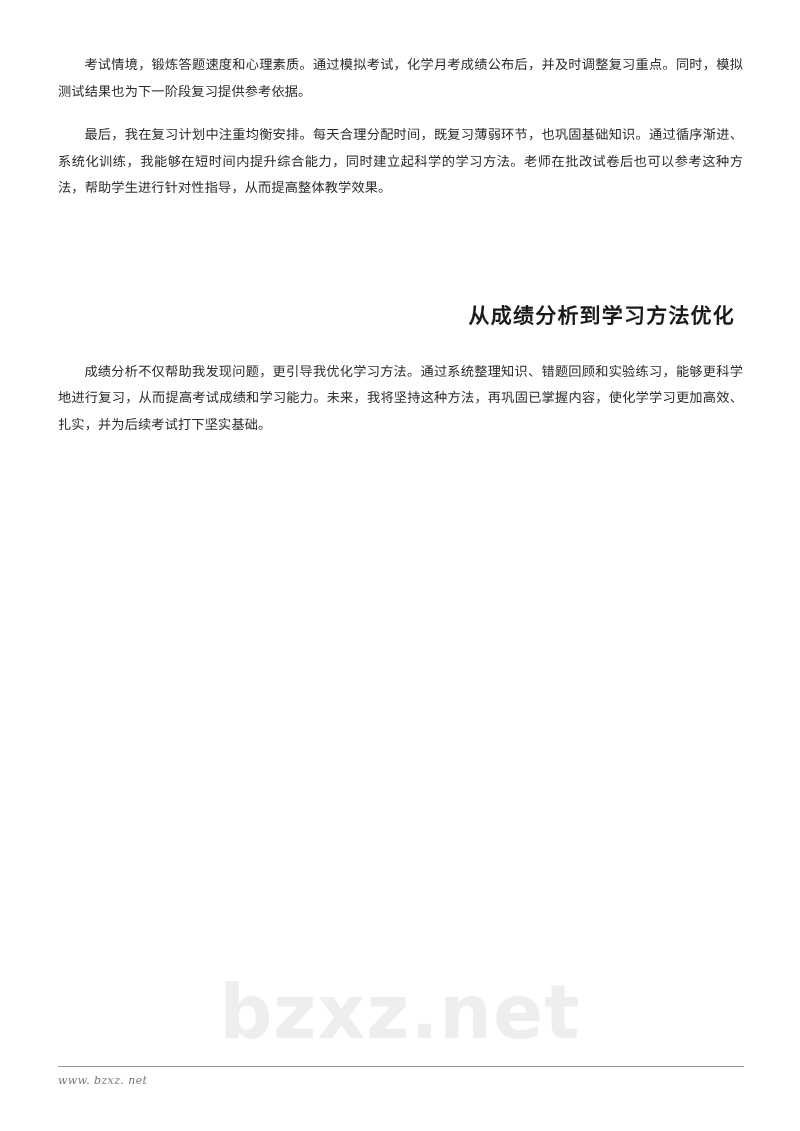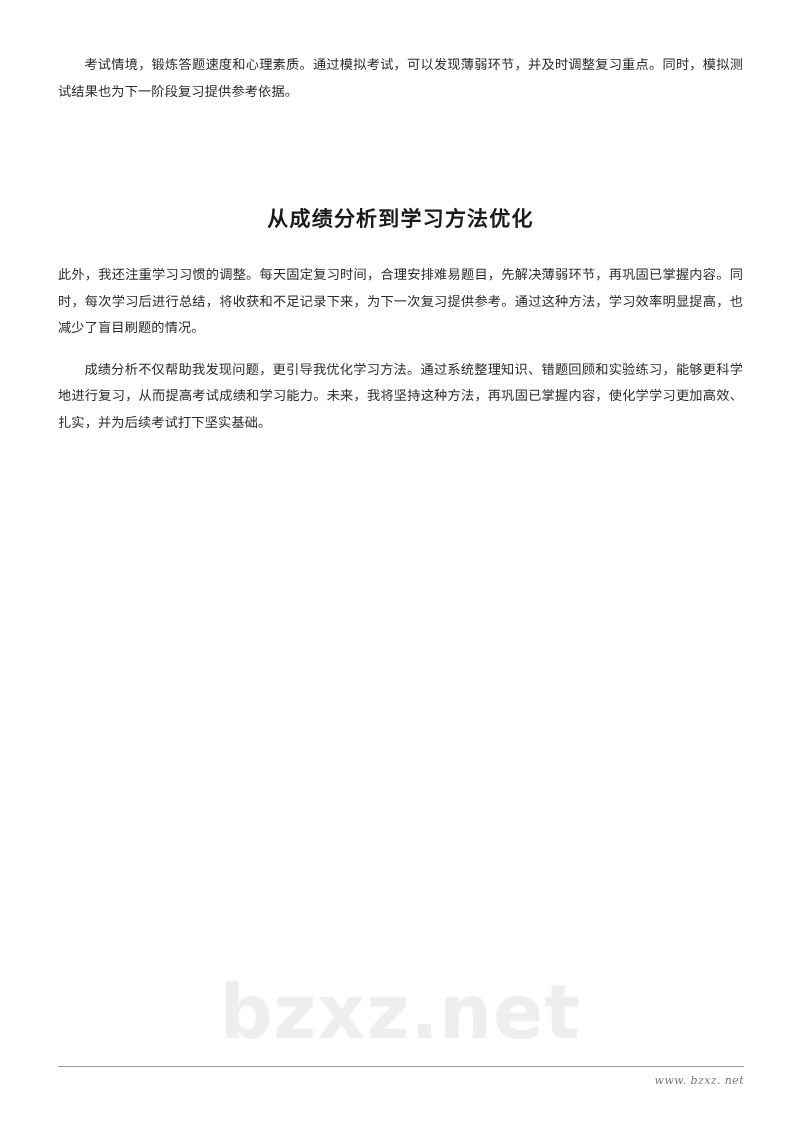--- a/index.html
+++ b/index.html
@@ -61,21 +61,21 @@
   p.para.noindent {
     text-indent: 0;
   }
   p.gap-sm { margin-top: 17px; }
   p.gap-xs { margin-top: 15px; }
 
   
   .doc-title {
     margin: 8px;
     padding: 0;
-    text-align: center;
+    text-align: right;
     font-size: 21px;
     font-weight: 700;
     color: #1a1a1a;
     letter-spacing: 1.2px;
     line-height: 1.3;
   }
   .title-block { margin-top: 100px; margin-bottom: 30px; }
 
   
   .footer {
@@ -85,49 +85,49 @@
     top: 1066px;
     z-index: 2;
   }
   .footer-rule {
     height: 1px;
     background: #9a9a9a;
     width: 100%;
   }
   .footer-text {
     margin-top: 7px;
-    text-align: right;
+    text-align: left;
     font-style: italic;
     font-size: 11px;
     color: #777777;
     letter-spacing: 0.4px;
     font-family: "DejaVu Serif", "Liberation Serif", serif;
   }
 </style>
 </head>
 <body>
 
 <div class="page">
 
   <div class="watermark">bzxz.net</div>
 
   <div class="content">
 
-    <p class="para">考试情境，锻炼答题速度和心理素质。通过模拟考试，可以发现薄弱环节，并及时调整复习重点。同时，模拟测试结果也为下一阶段复习提供参考依据。</p>
+    <p class="para">考试情境，锻炼答题速度和心理素质。通过模拟考试，化学月考成绩公布后，并及时调整复习重点。同时，模拟测试结果也为下一阶段复习提供参考依据。</p>
 
+    <p class="para gap-sm">最后，我在复习计划中注重均衡安排。每天合理分配时间，既复习薄弱环节，也巩固基础知识。通过循序渐进、系统化训练，我能够在短时间内提升综合能力，同时建立起科学的学习方法。老师在批改试卷后也可以参考这种方法，帮助学生进行针对性指导，从而提高整体教学效果。</p>
 
 
     <div class="title-block">
       <h1 class="doc-title">从成绩分析到学习方法优化</h1>
     </div>
 
 
 
 
-    <p class="para noindent gap-xs">此外，我还注重学习习惯的调整。每天固定复习时间，合理安排难易题目，先解决薄弱环节，再巩固已掌握内容。同时，每次学习后进行总结，将收获和不足记录下来，为下一次复习提供参考。通过这种方法，学习效率明显提高，也减少了盲目刷题的情况。</p>
 
     <p class="para gap-xs">成绩分析不仅帮助我发现问题，更引导我优化学习方法。通过系统整理知识、错题回顾和实验练习，能够更科学地进行复习，从而提高考试成绩和学习能力。未来，我将坚持这种方法，再巩固已掌握内容，使化学学习更加高效、扎实，并为后续考试打下坚实基础。</p>
 
   </div>
 
   <div class="footer">
     <div class="footer-rule"></div>
     <div class="footer-text">www. bzxz. net</div>
   </div>
 

